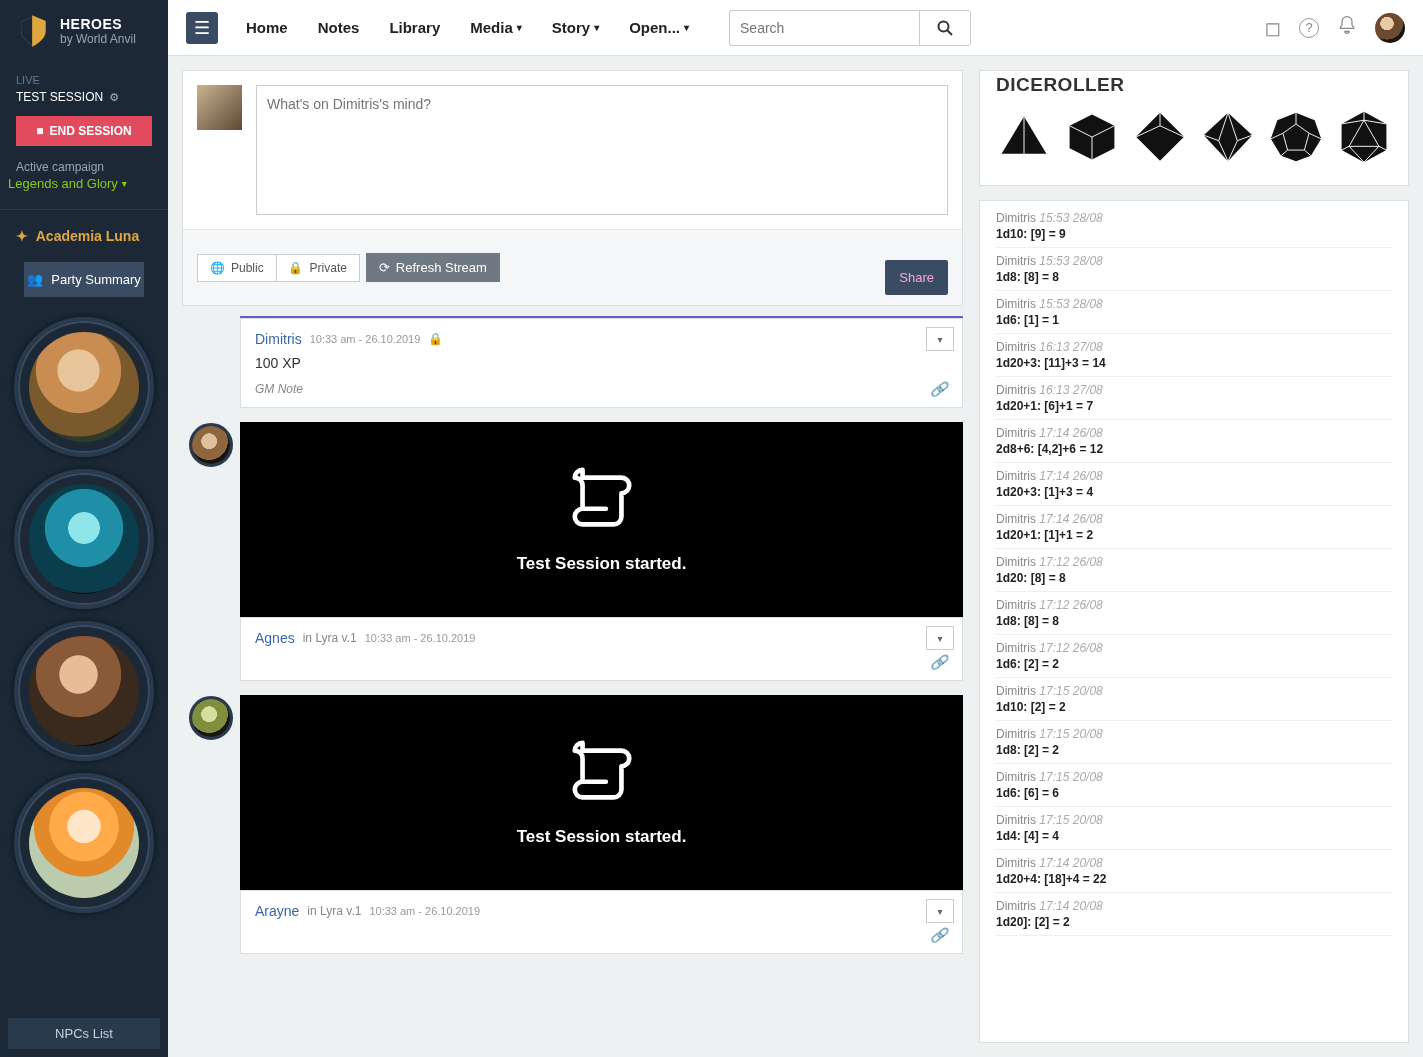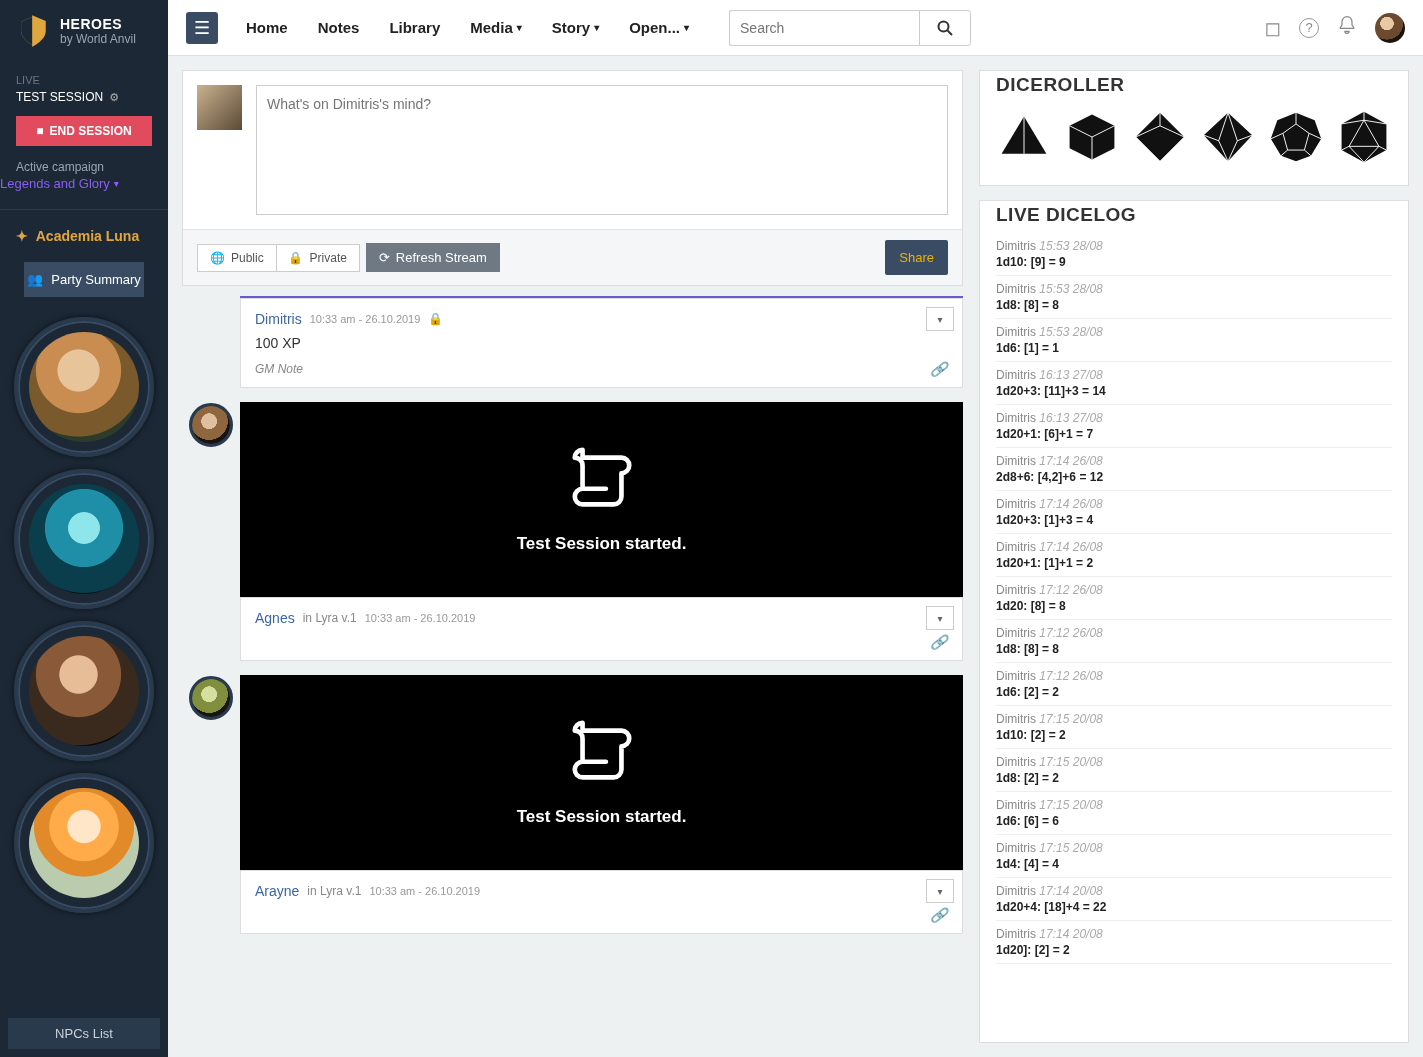--- a/index.html
+++ b/index.html
@@ -10,21 +10,21 @@
 
 .sidebar { width: 168px; background: #1c2836; color: #c9d1d9; display: flex; flex-direction: column; }
 .sb-brand { display: flex; align-items: center; gap: 10px; padding: 14px 16px; }
 .sb-brand .logo { width: 34px; height: 34px; }
 .sb-brand .title { font-weight: 700; font-size: 14px; color: #fff; letter-spacing: 0.5px; }
 .sb-brand .sub { font-size: 12px; color: #9aa4b0; }
 .sb-section { padding: 12px 16px 4px; font-size: 11px; color: #6a7682; text-transform: uppercase; }
 .sb-session { padding: 0 16px 6px; font-size: 12px; color: #fff; display:flex; align-items:center; gap:6px; }
 .btn-end { margin: 6px 16px 10px; background: #e24a5e; color: #fff; border: none; padding: 8px 10px; font-weight: 700; font-size: 12px; cursor: pointer; display:flex; align-items:center; justify-content:center; gap:6px;}
 .sb-label { padding: 4px 16px 0; font-size: 12px; color: #9aa4b0; }
-.sb-campaign { padding: 2px 0 14px; font-size: 13px; color: #8b5cf6; display: flex; align-items: center; gap: 4px; cursor:pointer;text-align:right; }
+.sb-campaign { padding: 2px 8px 14px; font-size: 13px; color: #84cc16; display: flex; align-items: center; gap: 4px; cursor:pointer;text-align:right; }
 .sb-divider { border-top: 1px solid #2a3a4d; margin: 4px 0 10px; }
 .sb-world { padding: 8px 16px; color: #e0a63f; font-weight: 700; font-size: 14px; display:flex; align-items:center; gap:8px; }
 .btn-party { margin: 10px 24px 14px; background: #3a4c63; color: #fff; border: none; padding: 10px 0; font-size: 13px; cursor: pointer; display:flex; align-items:center; justify-content:center; gap:8px;}
 .sb-chars { flex: 1; overflow-y: auto; padding: 0 10px; }
 .char-frame { width: 140px; height: 140px; margin: 6px auto 12px; border-radius: 50%; position: relative; display:flex; align-items:center; justify-content:center; }
 .char-frame .ring { position:absolute; inset:0; border:4px solid #2a3a4d; border-radius:50%; box-shadow: 0 0 0 2px #3a4c63 inset, 0 0 6px rgba(0,0,0,.6); }
 .char-frame .portrait { width: 110px; height:110px; border-radius:50%; }
 .npc-list { background:#2a3a4d; color:#c9d1d9; text-align:center; padding:8px 0; font-size:13px; margin:0 8px 8px; cursor:pointer;}
 
 
@@ -51,21 +51,21 @@
 
 .composer { padding:14px; display:flex; gap:14px; flex-direction:column;}
 .composer-top { display:flex; gap:14px; }
 .composer-avatar { width:45px; height:45px; background: linear-gradient(135deg,#c9b28f,#5c4a35); }
 .composer textarea { flex:1; height:130px; border:1px solid #ccc; padding:10px; font-size:14px; resize:none; font-family:inherit; }
 .composer-bar { display:flex; align-items:center; gap:0; padding: 10px 14px; background:#f5f6f7; border-top:1px solid #e5e5e5;}
 .seg { border:1px solid #ccc; background:#fff; padding:6px 12px; font-size:12px; cursor:pointer; display:flex; align-items:center; gap:6px; color:#555; }
 .seg + .seg { border-left:none; }
 .seg.active { background:#fff; }
 .btn-refresh { background:#6f7983; color:#fff; border:1px solid #6f7983; padding:6px 12px; font-size:13px; cursor:pointer; margin-left:6px; display:flex; align-items:center; gap:6px;}
-.btn-share { margin-left:auto; background:#3a4c63; color:#eab308; border:none; padding:10px 14px; font-size:13px; cursor:pointer; border-radius:2px;}
+.btn-share { margin-left:auto; background:#3a4c63; color:#f9a8d4; border:none; padding:10px 14px; font-size:13px; cursor:pointer; border-radius:2px;margin-top:20px;}
 
 
 .stream { display:flex; flex-direction:column; gap:0; overflow-y:auto; flex:1; min-height:0;}
 .stream-divider { height:2px; background:#6a5acd; margin:0 0 0 58px;}
 .post { background:#fff; border:1px solid #ddd; margin-left:58px; position:relative;}
 .post-pad { padding:12px 14px 10px;}
 .post-head { display:flex; align-items:center; gap:8px; font-size:12px; margin-bottom:8px;}
 .post-author { color:#3a66a7; font-size:14px;}
 .post-meta { color:#999; font-size:11px;}
 .post-dd { position:absolute; right:8px; top:8px; width:28px; height:24px; border:1px solid #ccc; background:#fff; cursor:pointer; display:flex; align-items:center; justify-content:center; font-size:10px; color:#666;}
@@ -340,21 +340,20 @@
                 <line x1="6" y1="16" x2="30" y2="12" stroke="#fff" stroke-width="1"></line>
                 <line x1="54" y1="44" x2="46" y2="40" stroke="#fff" stroke-width="1"></line>
                 <line x1="6" y1="44" x2="14" y2="40" stroke="#fff" stroke-width="1"></line>
                 <line x1="30" y1="57" x2="46" y2="40" stroke="#fff" stroke-width="1"></line>
                 <line x1="30" y1="57" x2="14" y2="40" stroke="#fff" stroke-width="1"></line>
               </svg>
           </div>
         </div>
 
         <div class="panel dicelog">
-          <div class="panel-title">LIVE DICELOG</div>
           <div class="log-list" id="log-list">
               <div class="log-item"><span class="log-who">Dimitris</span> <span class="log-time">15:53 28/08</span><span class="log-roll">1d10: [9] = 9</span></div>
               <div class="log-item"><span class="log-who">Dimitris</span> <span class="log-time">15:53 28/08</span><span class="log-roll">1d8: [8] = 8</span></div>
               <div class="log-item"><span class="log-who">Dimitris</span> <span class="log-time">15:53 28/08</span><span class="log-roll">1d6: [1] = 1</span></div>
               <div class="log-item"><span class="log-who">Dimitris</span> <span class="log-time">16:13 27/08</span><span class="log-roll">1d20+3: [11]+3 = 14</span></div>
               <div class="log-item"><span class="log-who">Dimitris</span> <span class="log-time">16:13 27/08</span><span class="log-roll">1d20+1: [6]+1 = 7</span></div>
               <div class="log-item"><span class="log-who">Dimitris</span> <span class="log-time">17:14 26/08</span><span class="log-roll">2d8+6: [4,2]+6 = 12</span></div>
               <div class="log-item"><span class="log-who">Dimitris</span> <span class="log-time">17:14 26/08</span><span class="log-roll">1d20+3: [1]+3 = 4</span></div>
               <div class="log-item"><span class="log-who">Dimitris</span> <span class="log-time">17:14 26/08</span><span class="log-roll">1d20+1: [1]+1 = 2</span></div>
               <div class="log-item"><span class="log-who">Dimitris</span> <span class="log-time">17:12 26/08</span><span class="log-roll">1d20: [8] = 8</span></div>

